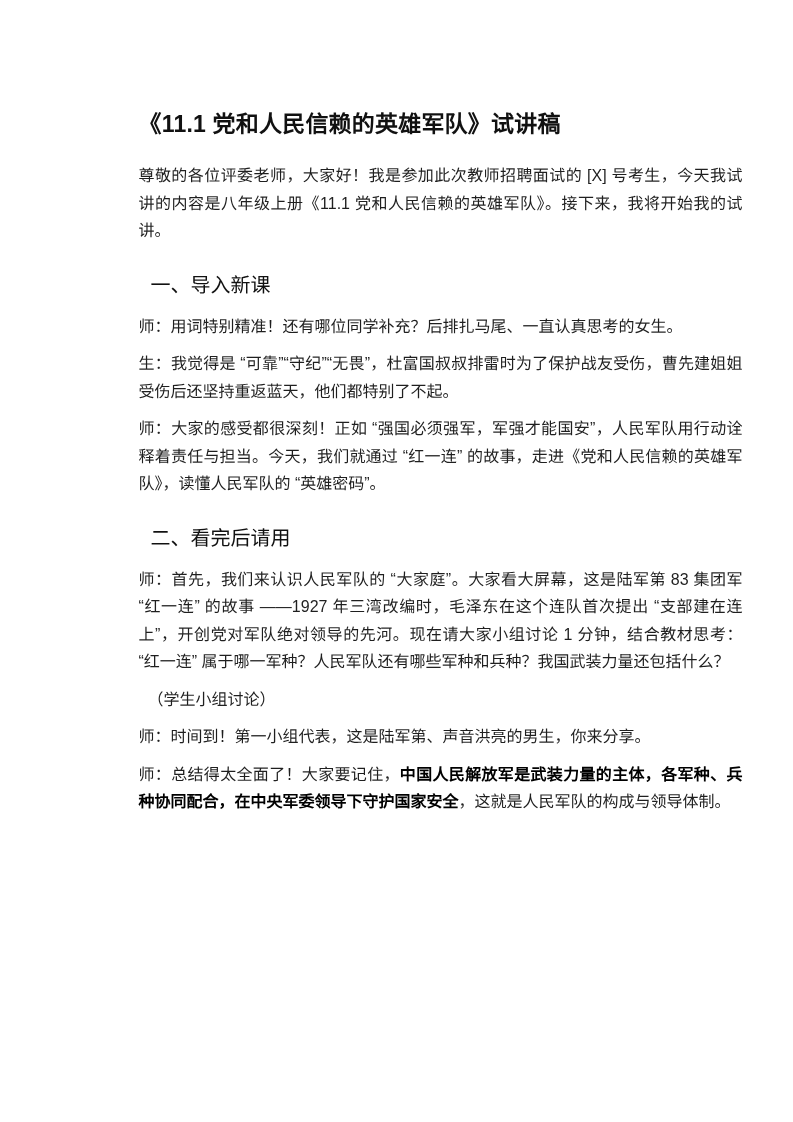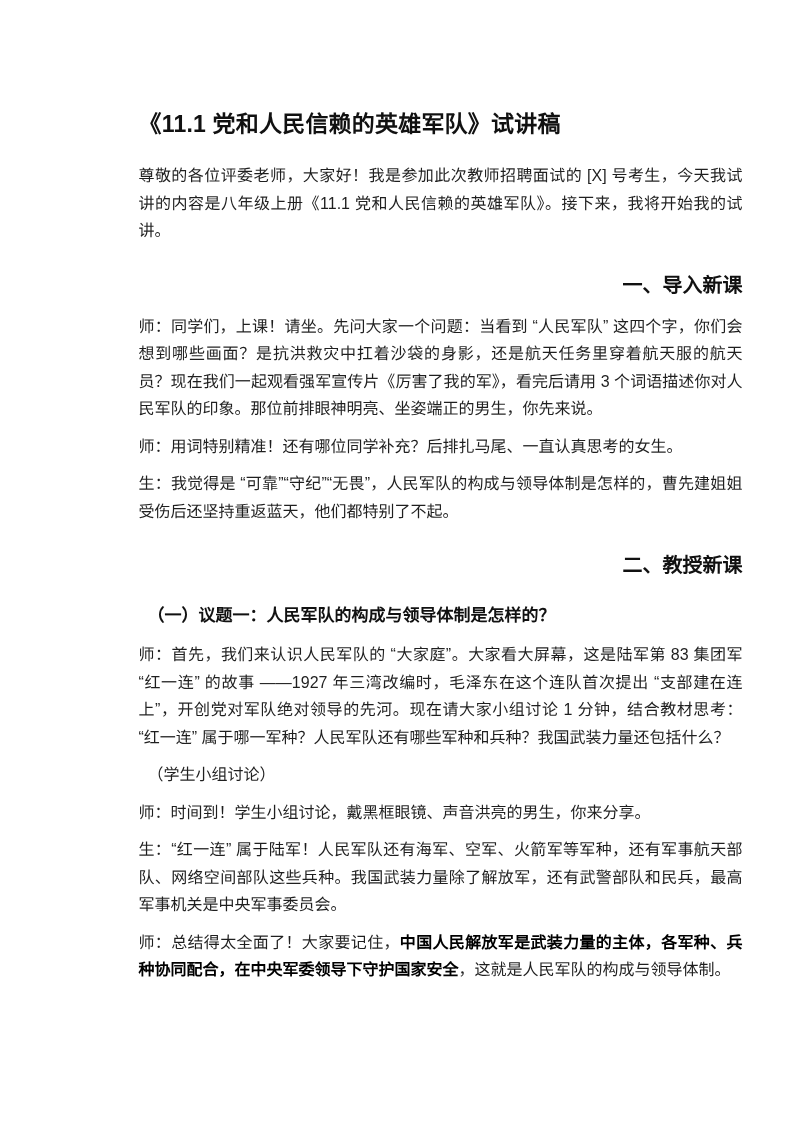--- a/index.html
+++ b/index.html
@@ -35,25 +35,24 @@
     font-weight: bold;
     line-height: 32px;
     letter-spacing: 0.2px;
     color: #111111;
     margin: 0 0 22px 0;
   }
 
   
   .h1 {
     font-size: 20px;
-    font-weight: bold;
+    font-weight: normal;
     line-height: 28px;
     color: #111111;
-    margin: 26px 0 14px 0;
-    text-align: right;
+    margin: 26px 0 14px 12px;
   }
   .h2 {
     font-size: 17px;
     font-weight: bold;
     line-height: 26px;
     color: #111111;
     margin: 24px 0 12px 0;
     padding-left: 9px;
   }
 
@@ -80,29 +79,27 @@
 
 <div class="page">
   <div class="content">
 
     <h1 class="doc-title">《11.1 党和人民信赖的英雄军队》试讲稿</h1>
 
     <p class="p">尊敬的各位评委老师，大家好！我是参加此次教师招聘面试的 [X] 号考生，今天我试讲的内容是八年级上册《11.1 党和人民信赖的英雄军队》。接下来，我将开始我的试讲。</p>
 
     <h2 class="h1">一、导入新课</h2>
 
-    <p class="p">师：同学们，上课！请坐。先问大家一个问题：当看到 “人民军队” 这四个字，你们会想到哪些画面？是抗洪救灾中扛着沙袋的身影，还是航天任务里穿着航天服的航天员？现在我们一起观看强军宣传片《厉害了我的军》，看完后请用 3 个词语描述你对人民军队的印象。那位前排眼神明亮、坐姿端正的男生，你先来说。</p>
     <p class="p">师：用词特别精准！还有哪位同学补充？后排扎马尾、一直认真思考的女生。</p>
-    <p class="p">生：我觉得是 “可靠”“守纪”“无畏”，人民军队的构成与领导体制是怎样的，曹先建姐姐受伤后还坚持重返蓝天，他们都特别了不起。</p>
+    <p class="p">生：我觉得是 “可靠”“守纪”“无畏”，杜富国叔叔排雷时为了保护战友受伤，曹先建姐姐受伤后还坚持重返蓝天，他们都特别了不起。</p>
+    <p class="p">师：大家的感受都很深刻！正如 “强国必须强军，军强才能国安”，人民军队用行动诠释着责任与担当。今天，我们就通过 “红一连” 的故事，走进《党和人民信赖的英雄军队》，读懂人民军队的 “英雄密码”。</p>
 
-    <h2 class="h1">二、教授新课</h2>
+    <h2 class="h1">二、看完后请用</h2>
 
-    <h3 class="h2">（一）议题一：人民军队的构成与领导体制是怎样的？</h3>
 
     <p class="p">师：首先，我们来认识人民军队的 “大家庭”。大家看大屏幕，这是陆军第 83 集团军 “红一连” 的故事 ——1927 年三湾改编时，毛泽东在这个连队首次提出 “支部建在连上”，开创党对军队绝对领导的先河。现在请大家小组讨论 1 分钟，结合教材思考：“红一连” 属于哪一军种？人民军队还有哪些军种和兵种？我国武装力量还包括什么？</p>
     <p class="p indent">（学生小组讨论）</p>
-    <p class="p">师：时间到！学生小组讨论，戴黑框眼镜、声音洪亮的男生，你来分享。</p>
-    <p class="p">生：“红一连” 属于陆军！人民军队还有海军、空军、火箭军等军种，还有军事航天部队、网络空间部队这些兵种。我国武装力量除了解放军，还有武警部队和民兵，最高军事机关是中央军事委员会。</p>
+    <p class="p">师：时间到！第一小组代表，这是陆军第、声音洪亮的男生，你来分享。</p>
 
     <p class="p"><span>师：总结得太全面了！大家要记住，</span><b>中国人民解放军是武装力量的主体，各军种、兵种协同配合，在中央军委领导下守护国家安全</b><span>，这就是人民军队的构成与领导体制。</span></p>
 
   </div>
 </div>
 
 </body></html>

